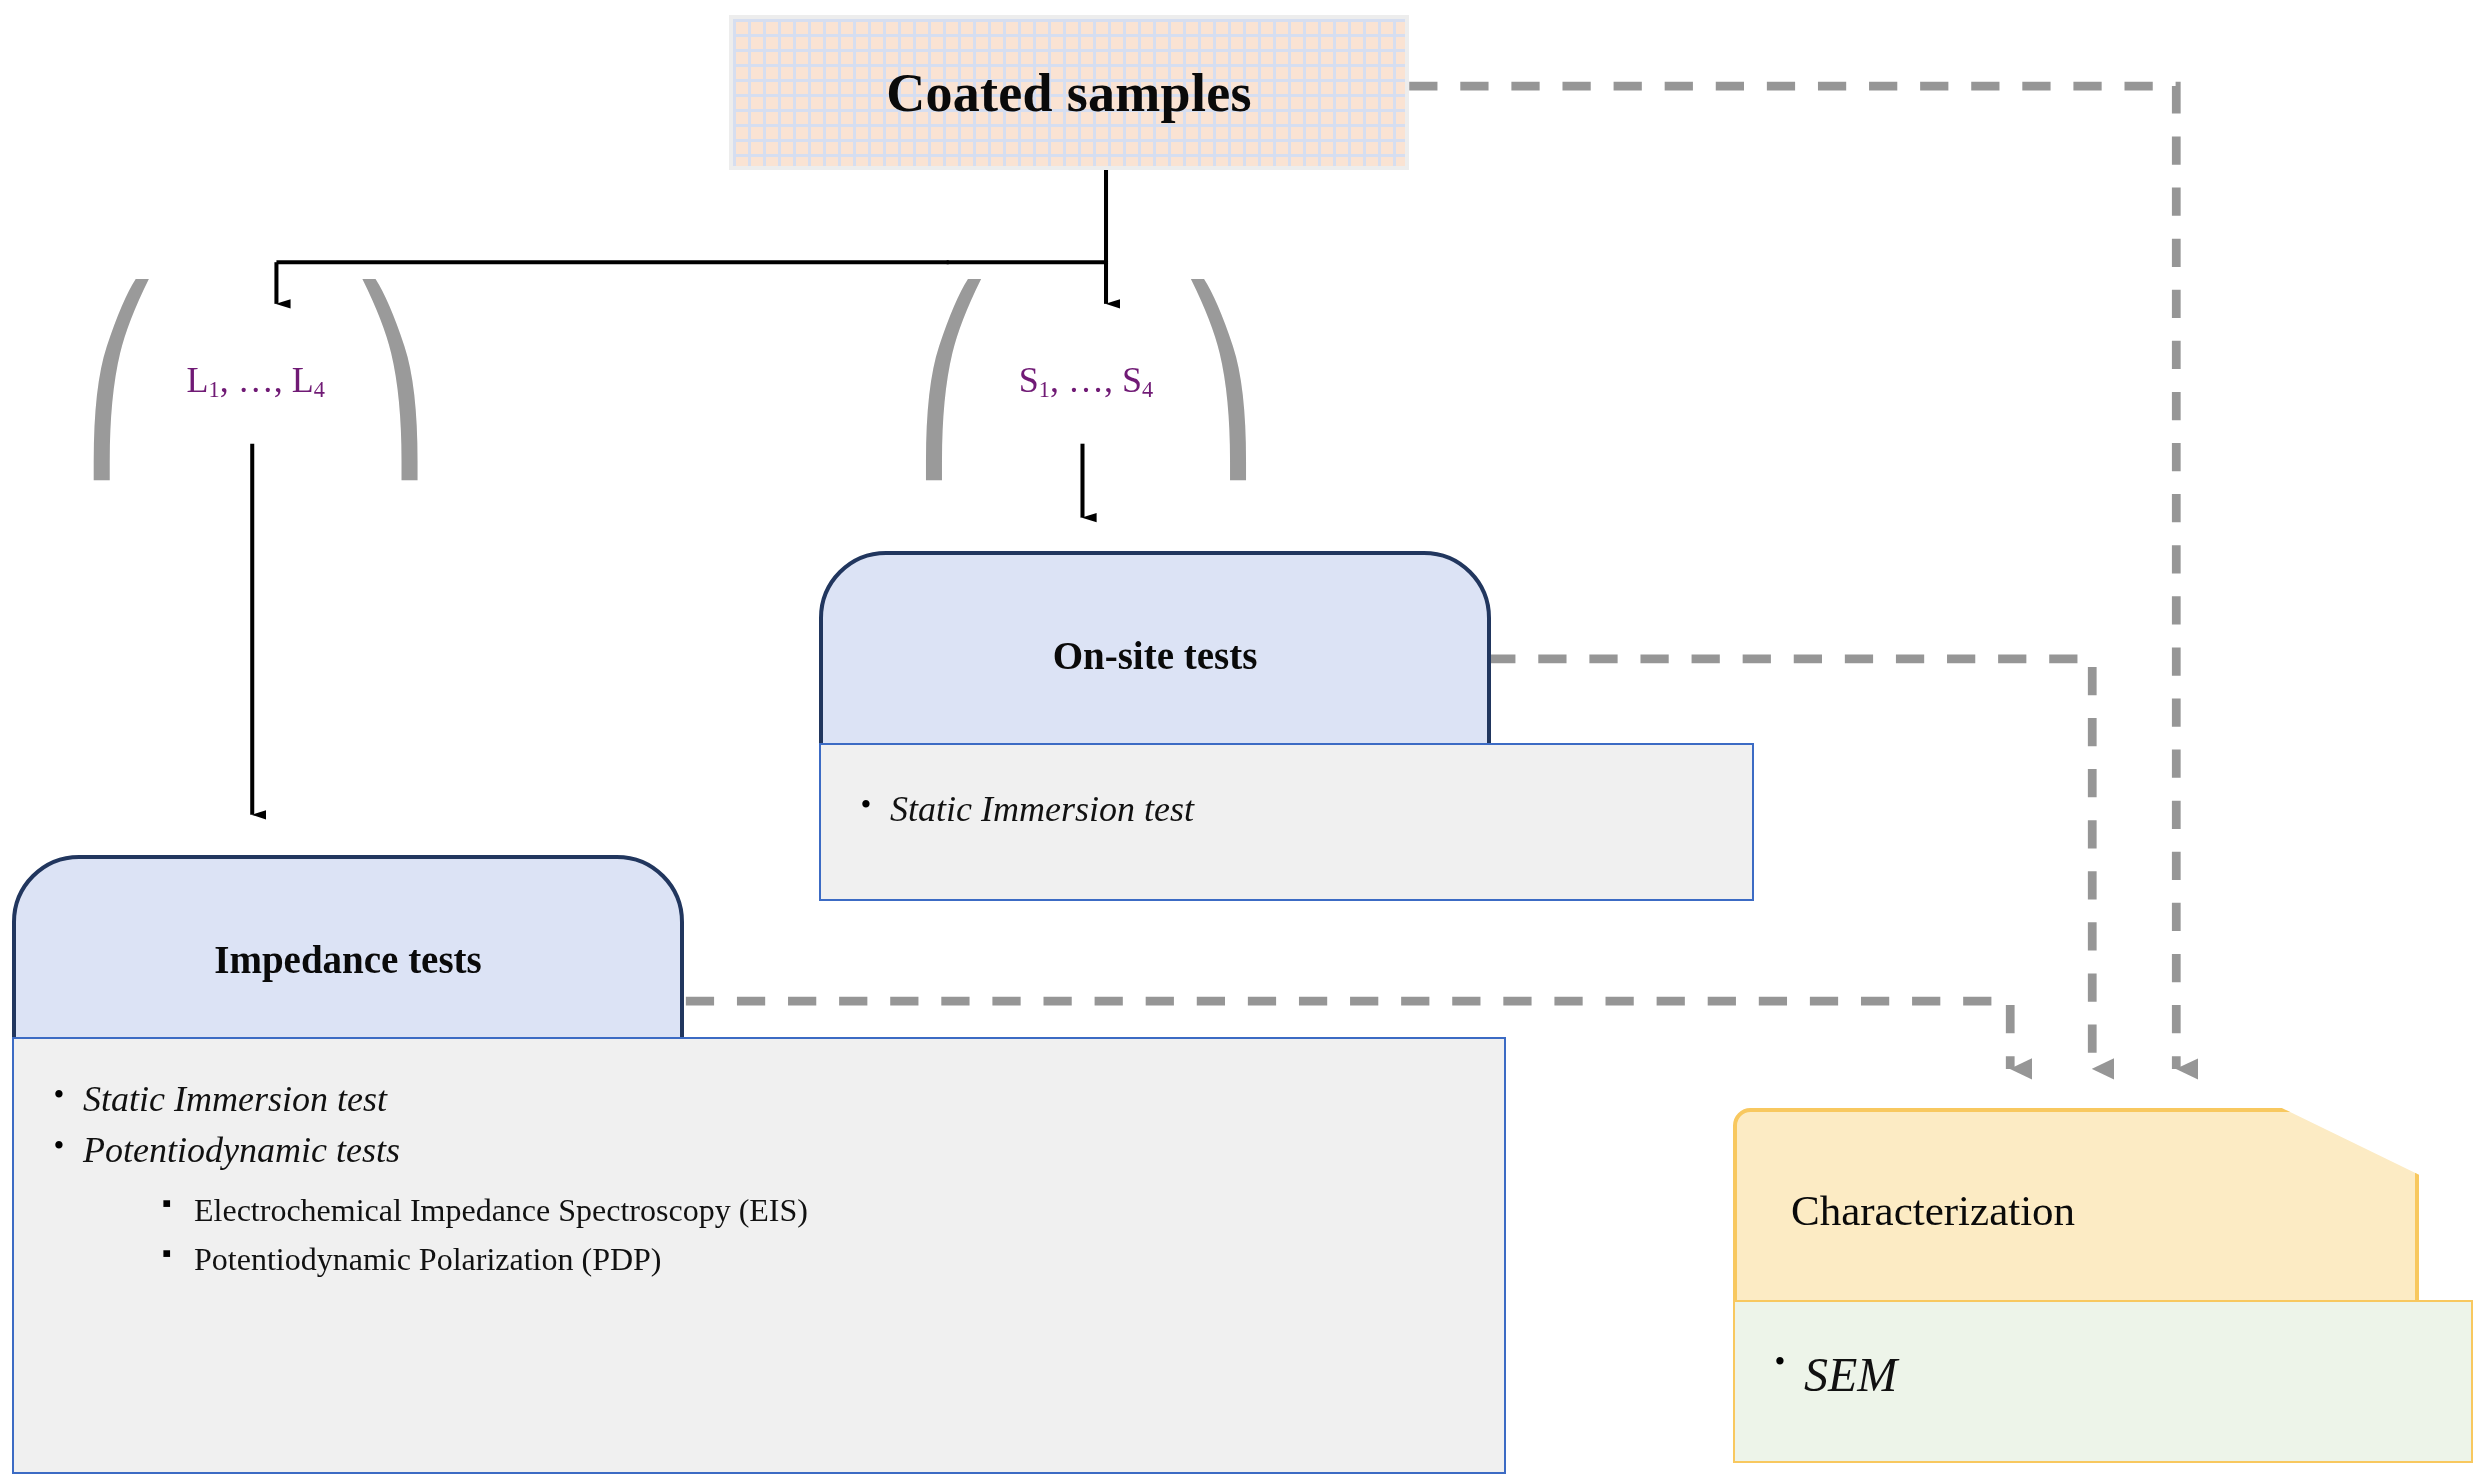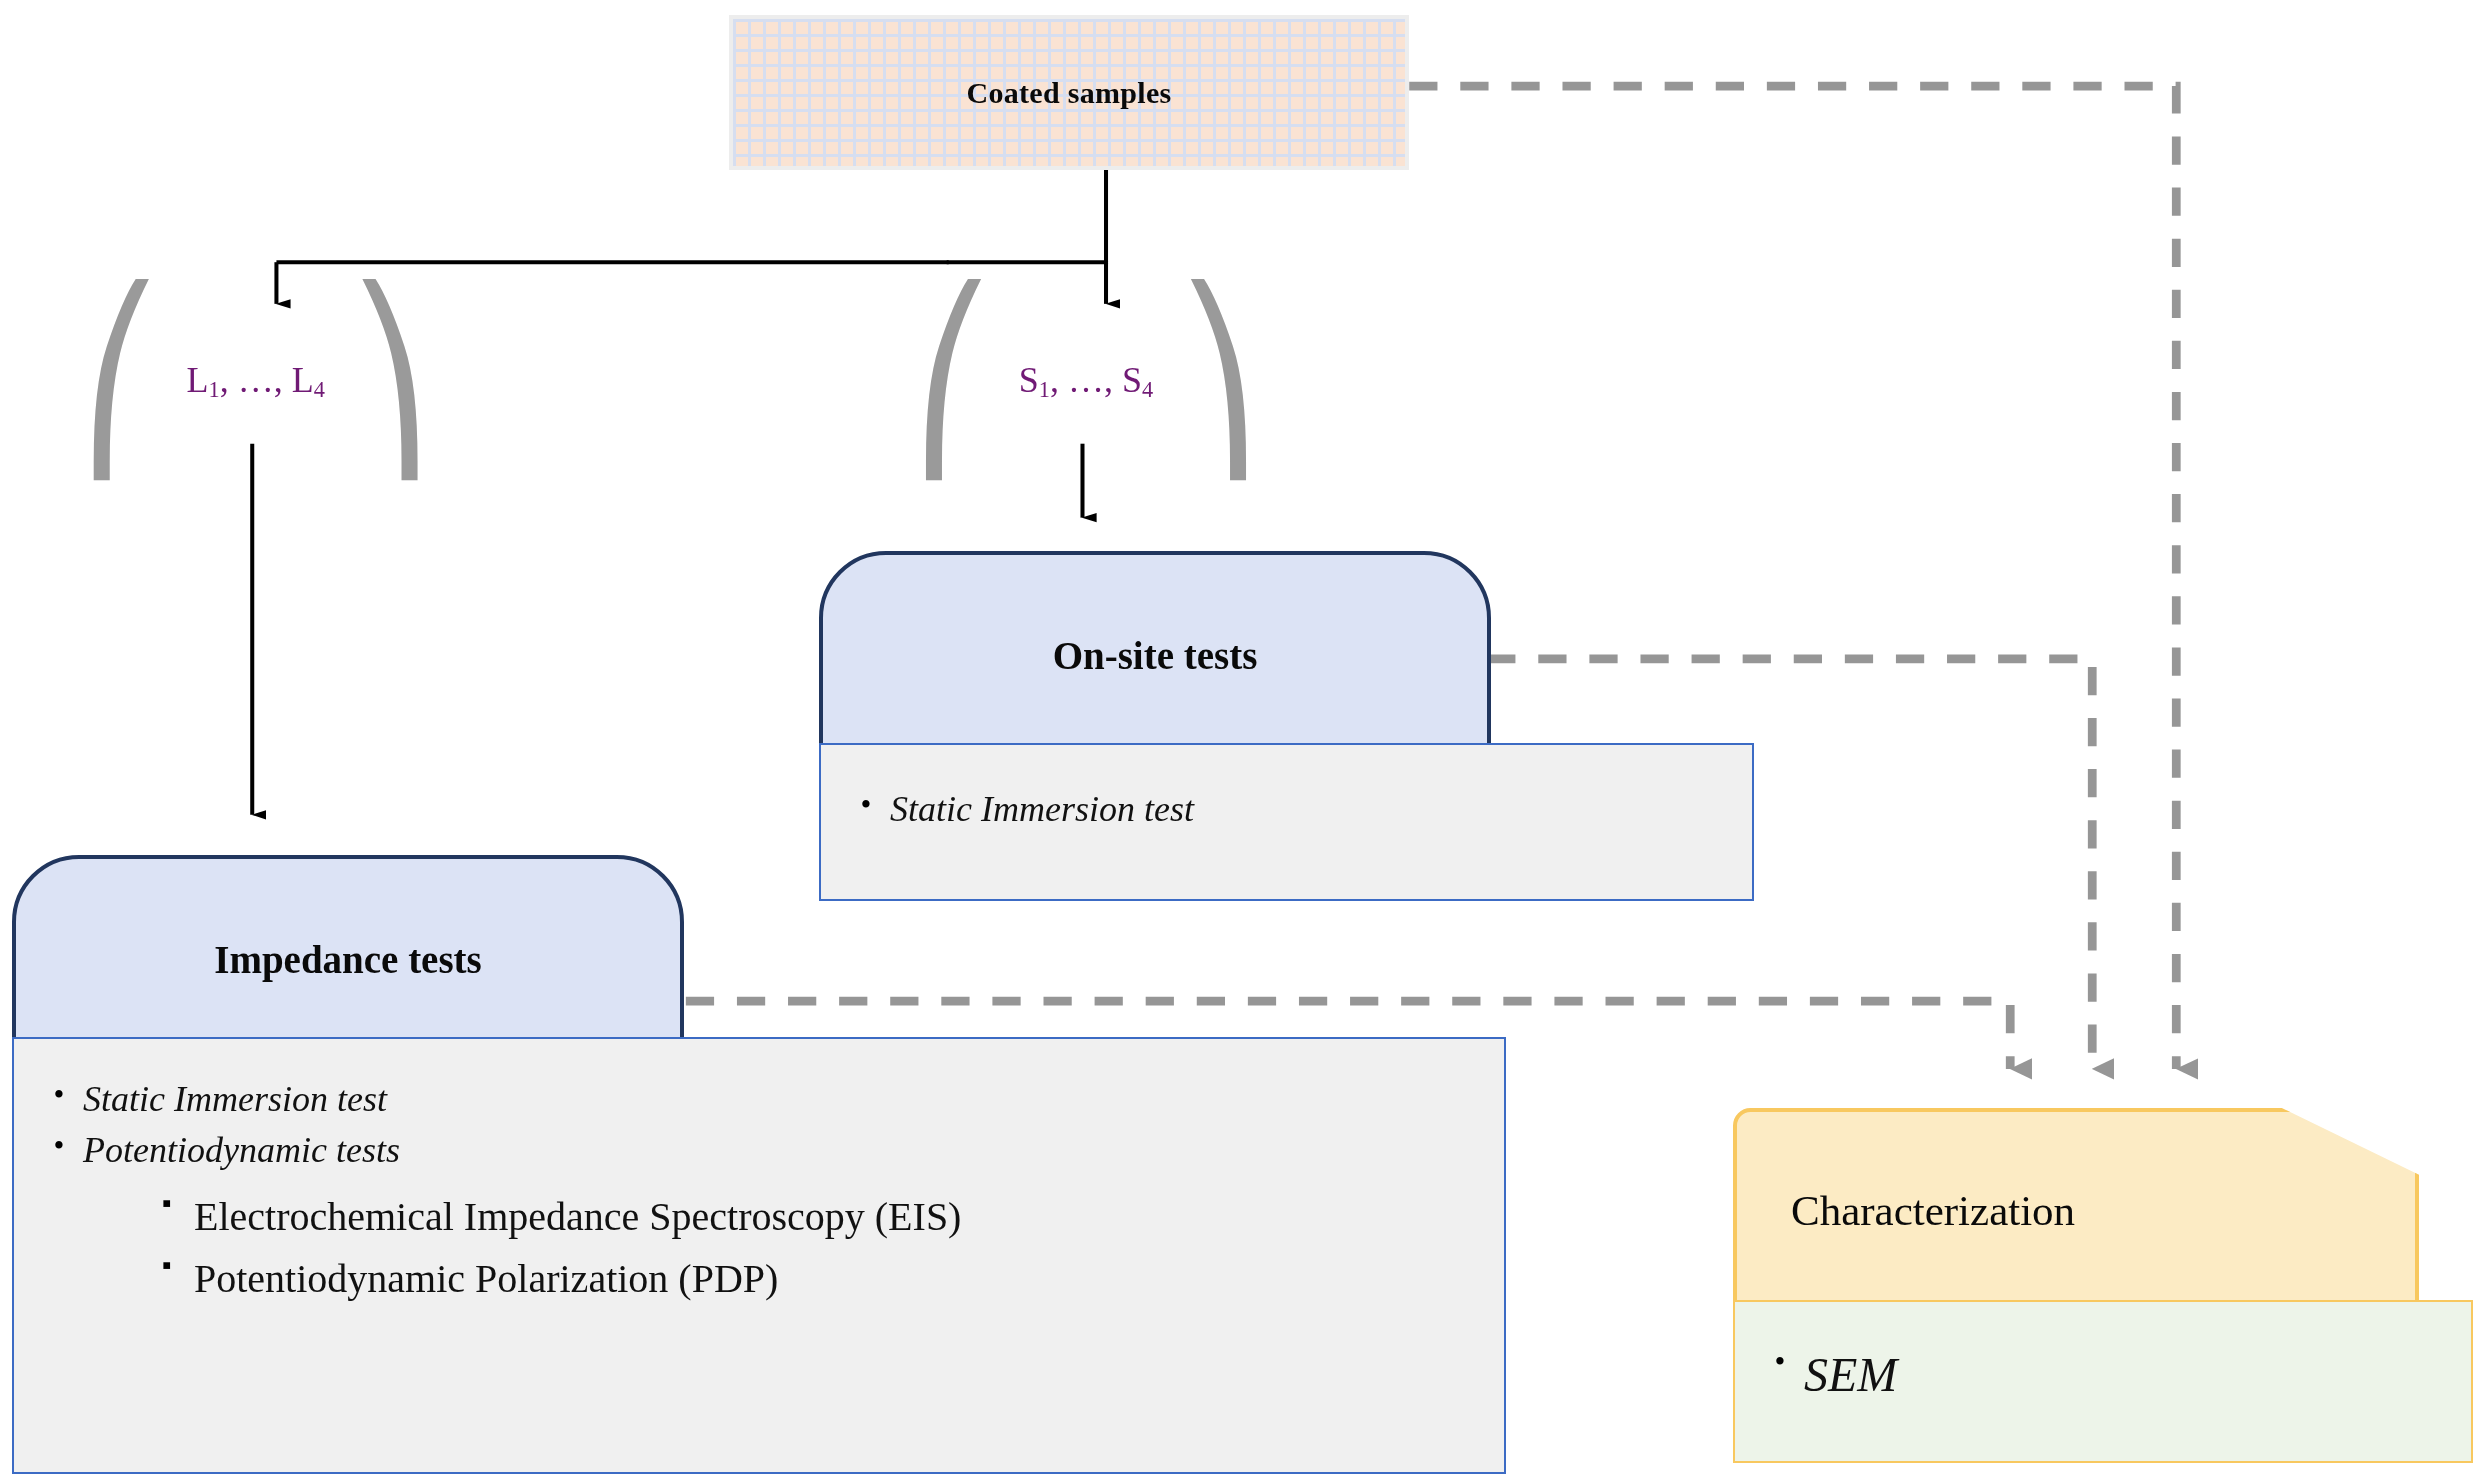--- a/index.html
+++ b/index.html
@@ -28,21 +28,21 @@
     background-image:
       linear-gradient(to right, #D6DEF0 0px, #D6DEF0 2.7px, transparent 2.7px),
       linear-gradient(to bottom, #D6DEF0 0px, #D6DEF0 2.7px, transparent 2.7px);
     background-size: 15px 15px;
     box-shadow: 0 0 0 4px #EDEDED;
     display: flex;
     align-items: center;
     justify-content: center;
   }
   #coated-samples .title {
-    font-size: 30px;
+    font-size: 54px;
     font-weight: bold;
     color: #0a0a0a;
     letter-spacing: 0.3px;
   }
 
   
   .bracket-group {
     display: flex;
     align-items: center;
     justify-content: center;
@@ -115,21 +115,21 @@
     color: #000;
   }
   ul.sublist {
     list-style: none;
     margin: 9.4px 0 0 0;
     padding: 0 0 0 79px;
   }
   ul.sublist > li {
     position: relative;
     padding-left: 32px;
-    font-size: 40px;
+    font-size: 32px;
     font-style: normal;
     color: #111;
     line-height: 1.55;
   }
   ul.sublist > li::before {
     content: "\25AA";
     position: absolute;
     left: 0;
     top: -2.7px;
     font-size: 27px;

